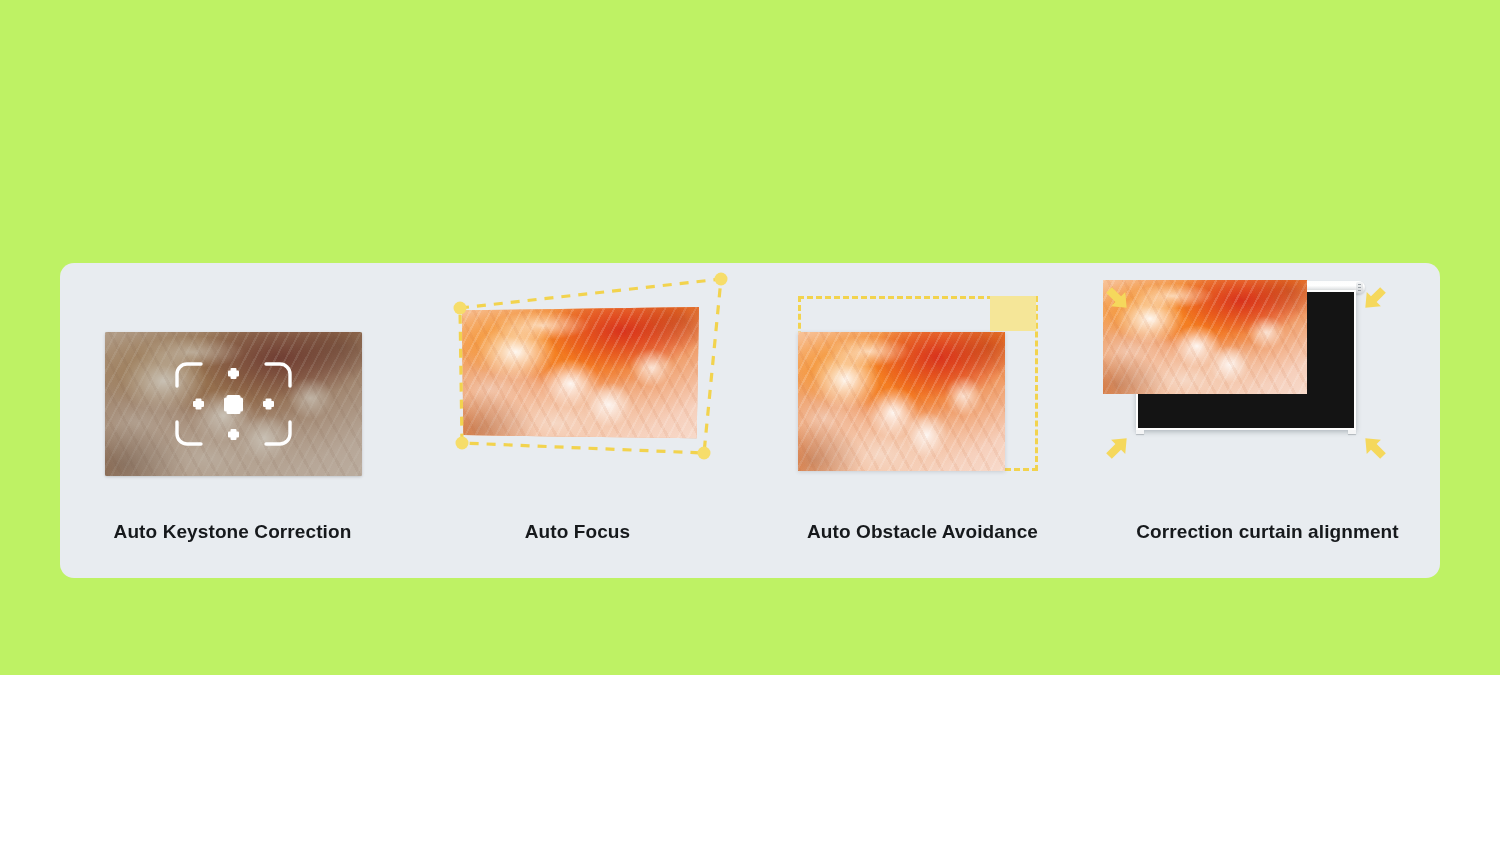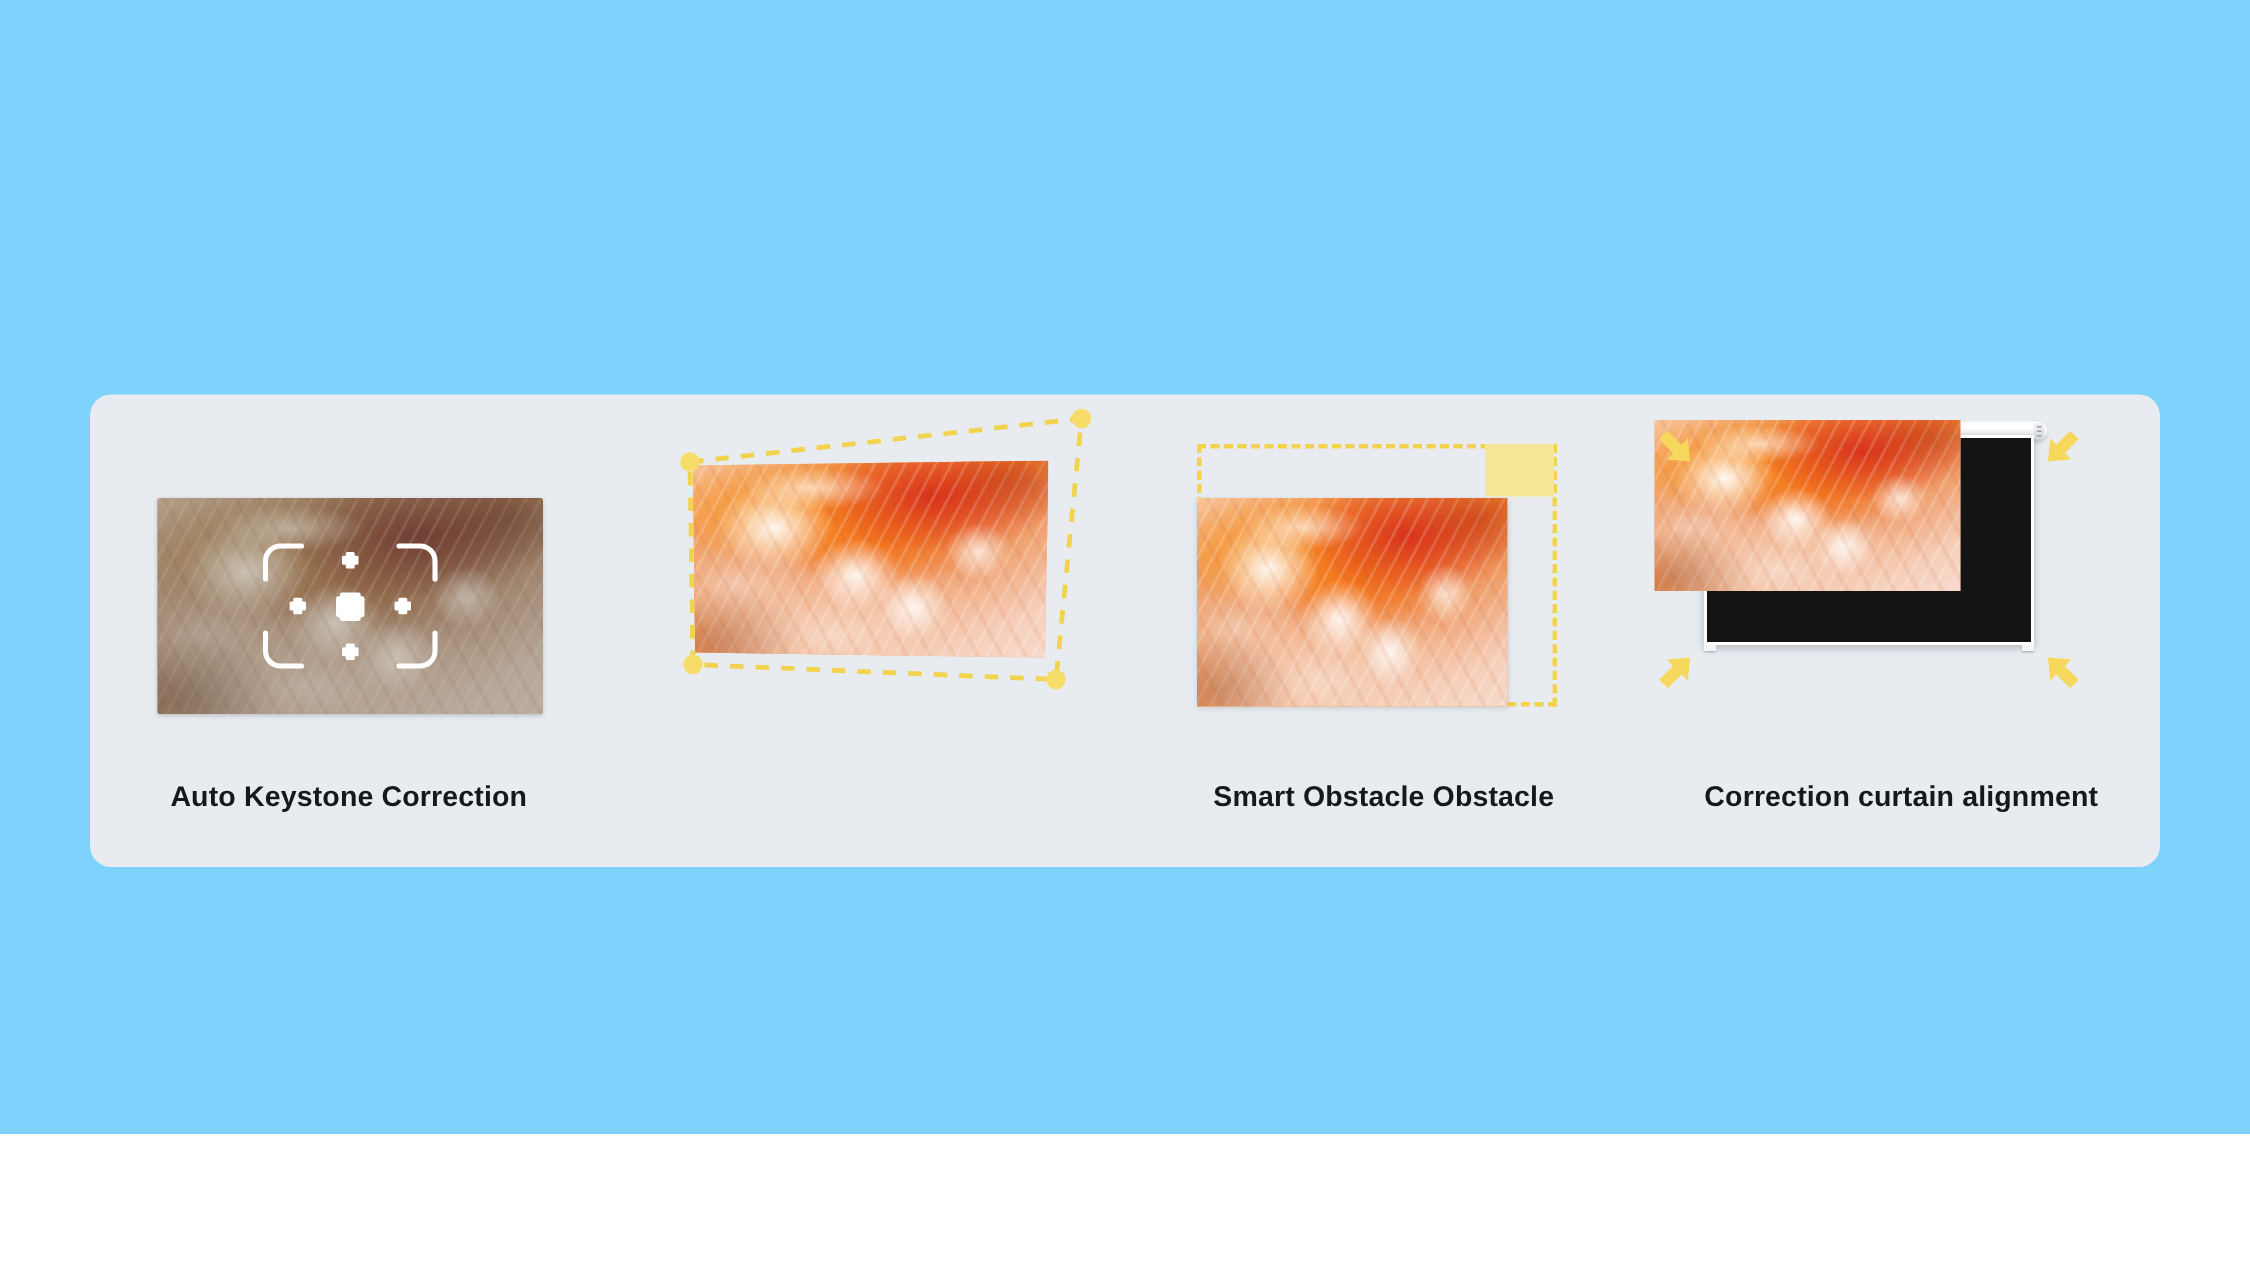--- a/index.html
+++ b/index.html
@@ -8,22 +8,22 @@
     background: #ffffff;
     width: 1500px;
     height: 844px;
     overflow: hidden;
     font-family: "Liberation Sans", sans-serif;
   }
 
   #stage {
     position: relative;
     width: 1500px;
-    height: 756px;
-    background: #7dd3fc;
+    height: 675px;
+    background: #bef264;
   }
 
   
   .feature-card {
     position: absolute;
     left: 60px;
     top: 263px;
     width: 1380px;
     height: 315px;
     background: #e8ecf0;
@@ -302,38 +302,39 @@
 
           <svg class="p2-wrap" viewBox="0 0 345 240">
             <polygon points="55,45 316,16 299,190 57,180" fill="none" stroke="#f2d34e" stroke-width="3.2" stroke-dasharray="9 8" stroke-linecap="butt"></polygon>
             <circle cx="55" cy="45" r="6.5" fill="#f6dd6a"></circle>
             <circle cx="316" cy="16" r="6.5" fill="#f6dd6a"></circle>
             <circle cx="299" cy="190" r="6.5" fill="#f6dd6a"></circle>
             <circle cx="57" cy="180" r="6.5" fill="#f6dd6a"></circle>
           </svg>
 
         </div>
+        <div class="panel-label">Auto Focus</div>
       </div>
 
       <div class="panel">
         <div class="panel-figure">
 
           <div class="p3-dash"></div>
 
           <div class="flower p3-img">
             <div class="layer fl-base"></div>
             <div class="layer fl-petal"></div>
             <div class="layer fl-streak"></div>
             <div class="layer fl-shade"></div>
           </div>
 
           <div class="p3-obstacle"></div>
 
         </div>
-        <div class="panel-label">Smart Obstacle Obstacle</div>
+        <div class="panel-label">Auto Obstacle Avoidance</div>
       </div>
 
       <div class="panel">
         <div class="panel-figure">
 
           <div class="p4-roller">
             <div class="p4-roller-cap left">
               <div class="tick" style="top:2px"></div>
               <div class="tick" style="top:5px"></div>
               <div class="tick" style="top:8px"></div>

